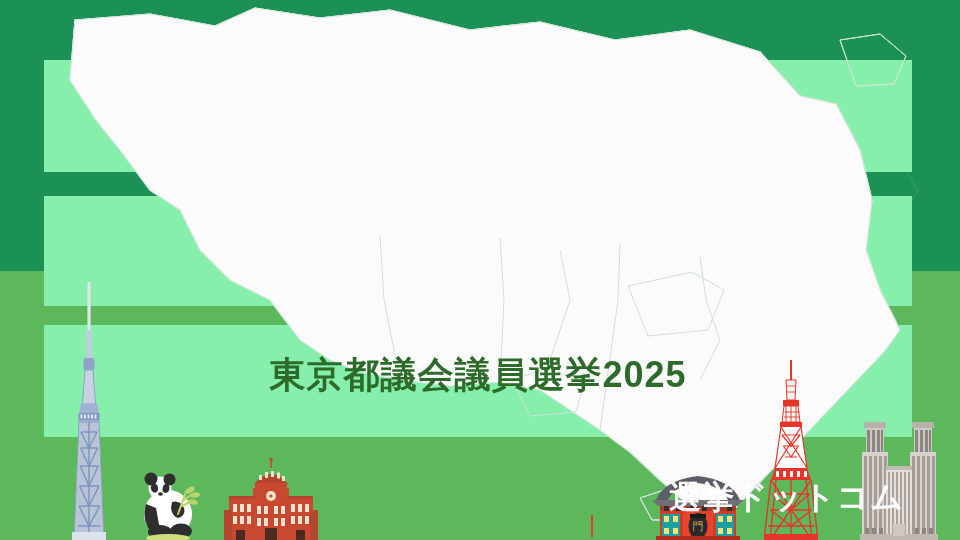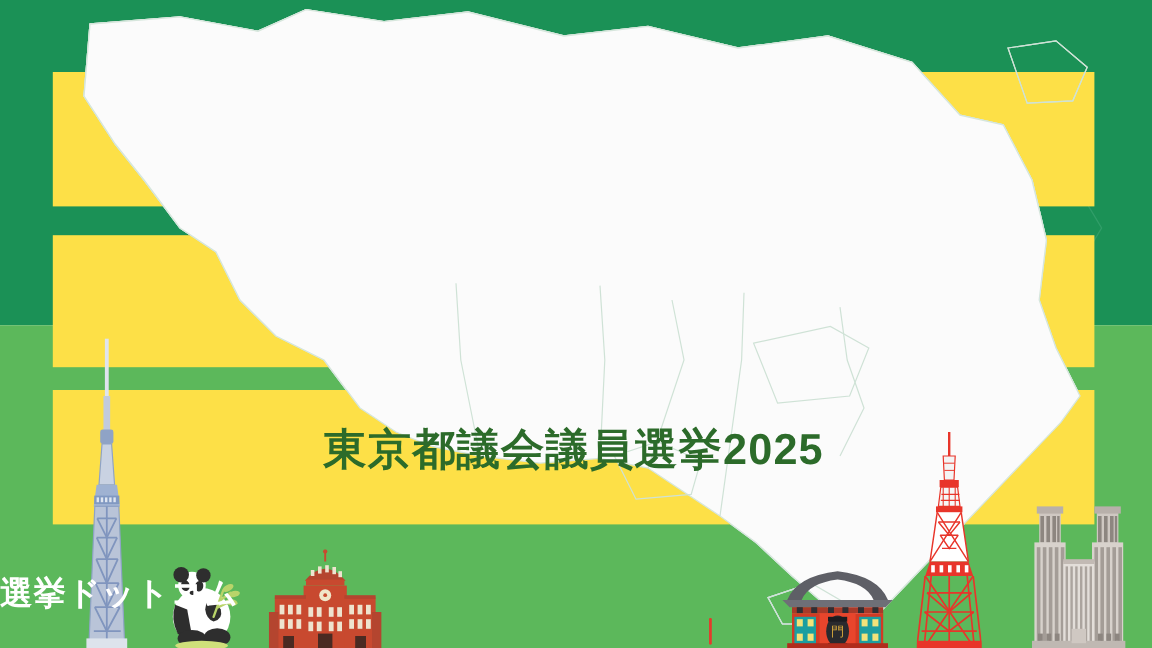--- a/index.html
+++ b/index.html
@@ -12,21 +12,21 @@
 
   
   .bg-top{position:absolute;left:0;top:0;width:960px;height:271px;background:#1b9156;}
   .bg-bottom{position:absolute;left:0;top:271px;width:960px;height:269px;background:#5cb85b;}
 
   
   .map-layer{position:absolute;left:0;top:0;width:960px;height:540px;}
   .map-layer svg{display:block;width:960px;height:540px;}
 
   
-  .band{position:absolute;left:44px;width:868px;background:#fde047;}
+  .band{position:absolute;left:44px;width:868px;background:#86efac;}
   .band1{top:60px;height:112px;}
   .band2{top:196px;height:110px;}
   .band3{top:325px;height:112px;}
 
   .band-map{position:absolute;left:0;top:0;width:868px;height:540px;overflow:hidden;pointer-events:none;}
   .band1 .band-map{top:-60px;}
   .band2 .band-map{top:-196px;}
   .band3 .band-map{top:-325px;}
   .band-map svg{position:absolute;left:-44px;top:0;width:960px;height:540px;}
 
@@ -36,22 +36,22 @@
     text-align:center;color:#2c6b2a;
     font-weight:700;letter-spacing:.5px;white-space:nowrap;
     font-family:"Liberation Sans","DejaVu Sans",sans-serif;
   }
   .h1{top:24px;font-size:43px;line-height:43px;}
   .h2{top:24px;font-size:43px;line-height:43px;letter-spacing:2px;}
   .h3{top:32px;font-size:36px;line-height:36px;letter-spacing:1px;}
 
   
   .logo{
-    position:absolute;left:0;top:476px;width:904px;text-align:left;
-    color:#ffffff;font-size:27px;font-weight:700;letter-spacing:1px;
+    position:absolute;left:0;top:476px;width:904px;text-align:right;
+    color:#ffffff;font-size:32px;font-weight:700;letter-spacing:1px;
     font-family:"Liberation Sans","DejaVu Sans",sans-serif;
   }
 
   
   .lm{position:absolute;}
   .lm svg{display:block;}
   .lm-skytree{left:68px;top:282px;}
   .lm-panda{left:140px;top:468px;}
   .lm-station{left:224px;top:458px;}
   .lm-kaminarimon{left:650px;top:470px;}

